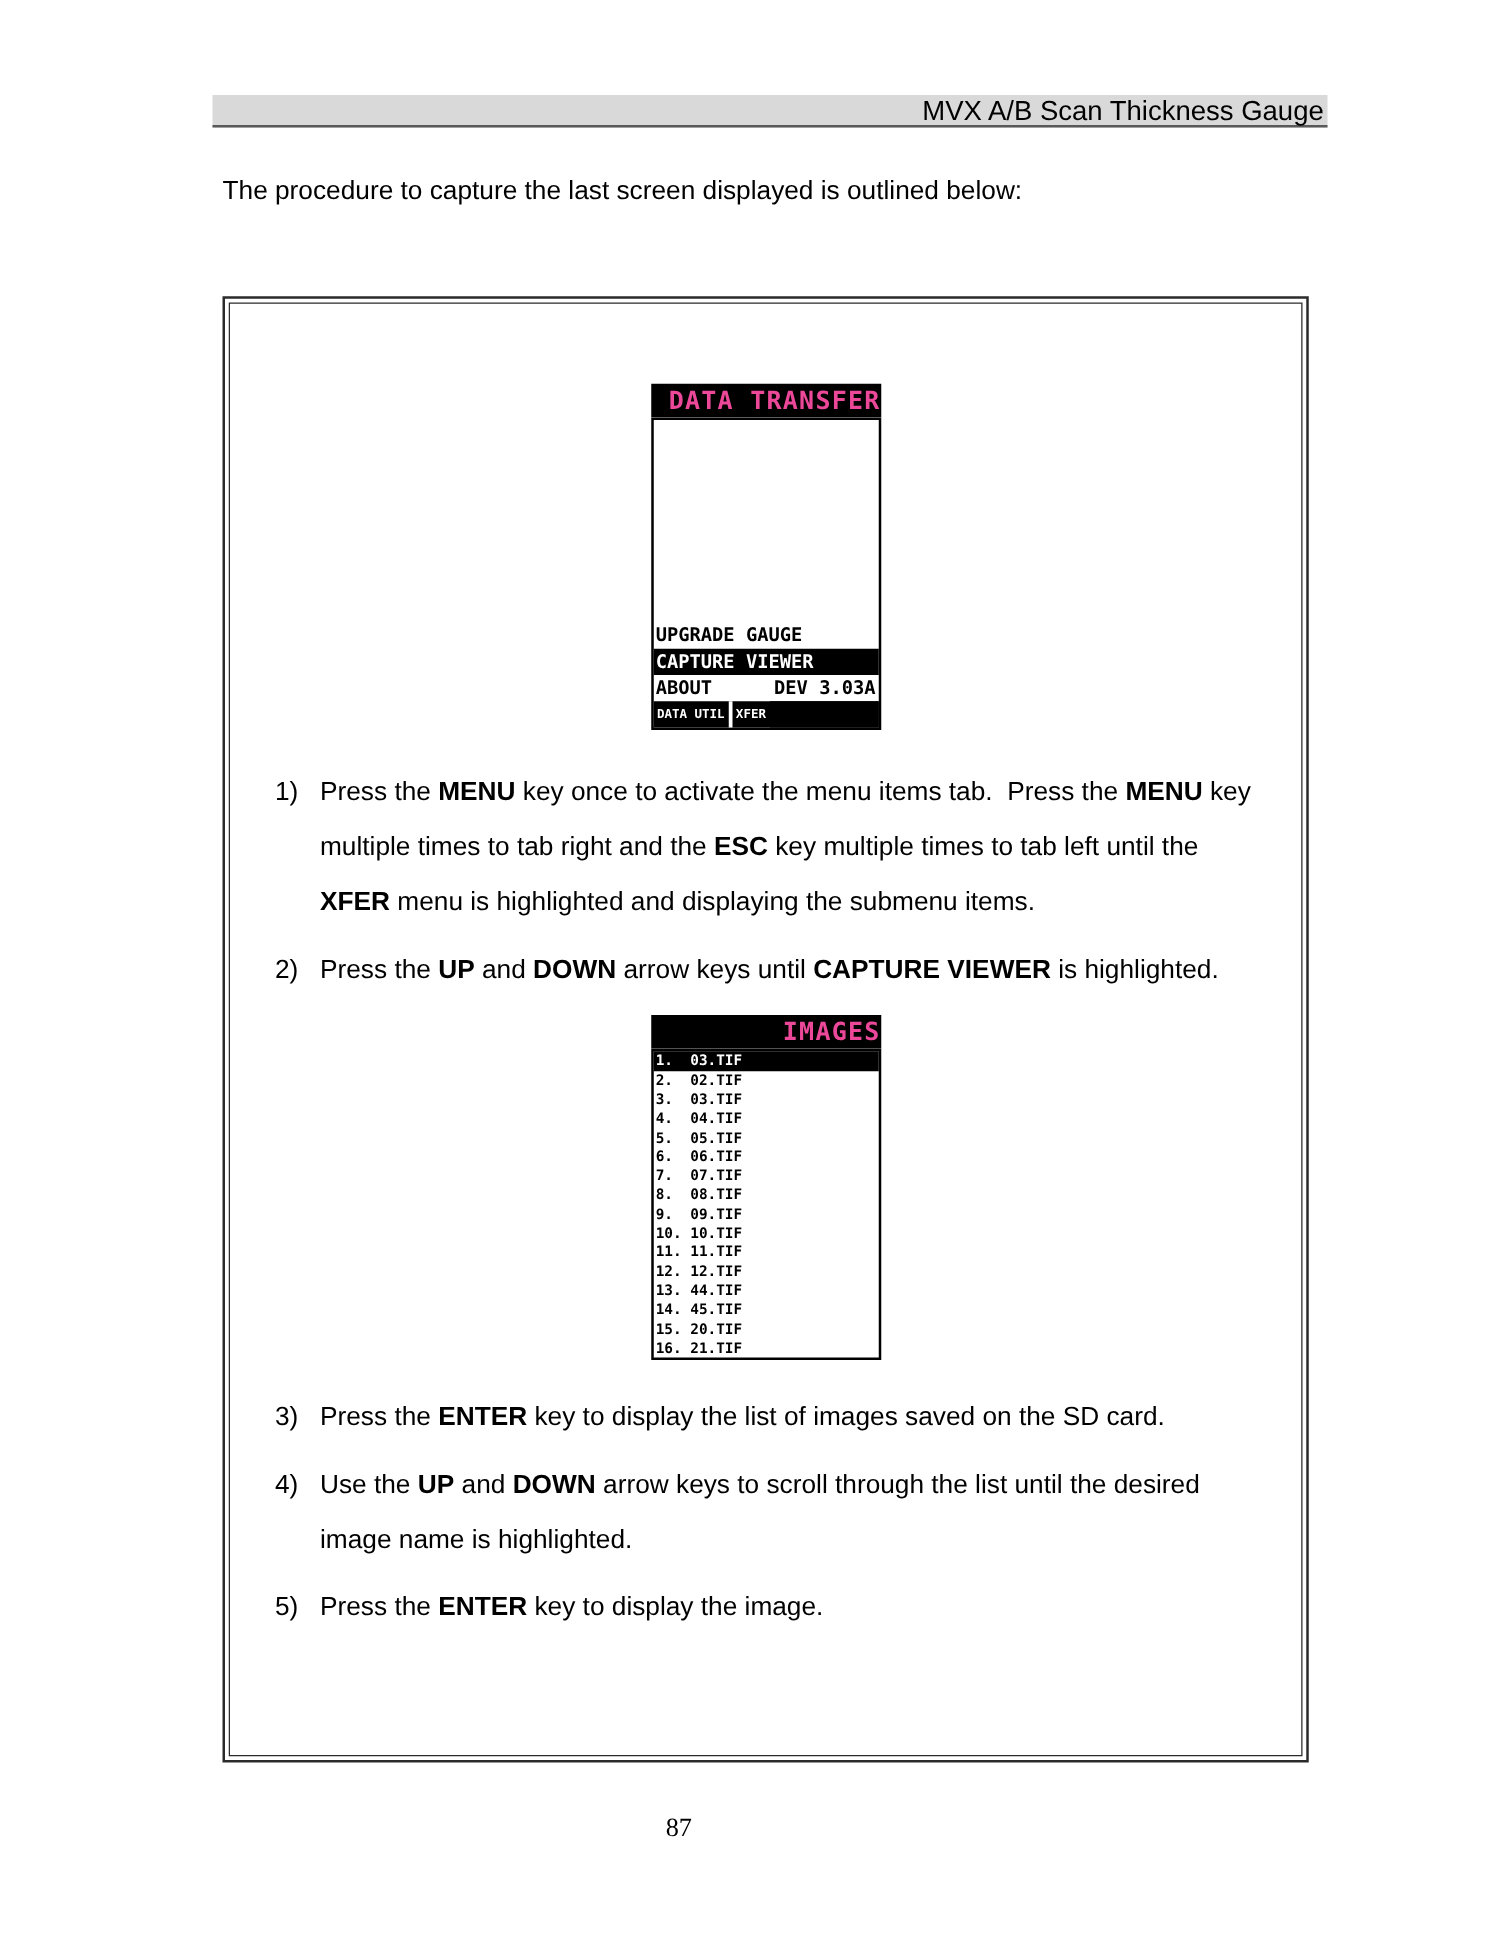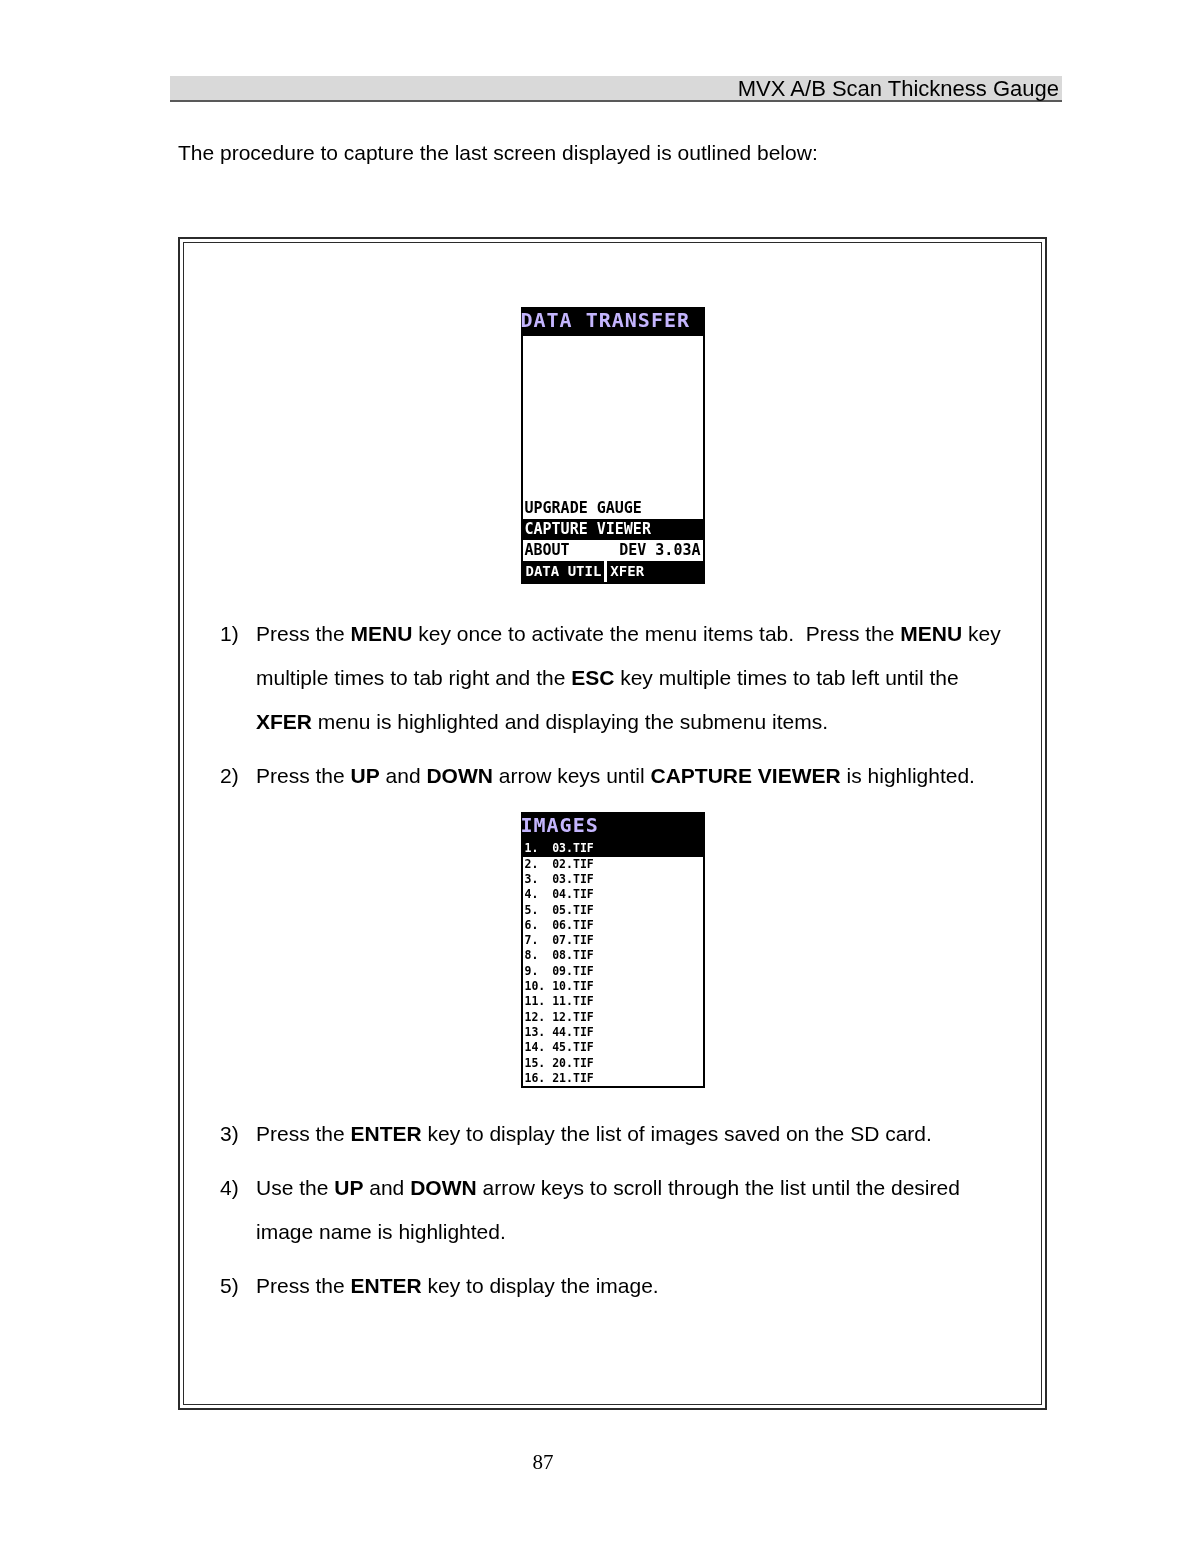--- a/index.html
+++ b/index.html
@@ -43,41 +43,41 @@
   }
   
   .lcd {
     width:184px; margin:0 auto;
     font-family:"DejaVu Sans Mono", monospace;
     font-weight:bold;
   }
   .lcd1 { margin-top:44px; }
   .lcd2 { margin-top:14px; }
   .lcd-titlebar {
-    background:#000; color:#c4b5fd;
+    background:#000; color:#ec4899;
     height:27px; line-height:27px;
-    text-align:left;
+    text-align:right;
     font-size:20px; letter-spacing:1px;
     white-space:nowrap; overflow:hidden;
   }
   .lcd-body {
     border:2px solid #000;
     background:#fff;
   }
   .lcd1 .lcd-body { height:250px; display:flex; flex-direction:column; }
   .lcd-spacer { flex:1; }
   .lcd-line {
     font-size:15px; line-height:21px;
     padding:0 2px; white-space:pre;
   }
   .lcd-line.selected { background:#000; color:#fff; }
   .lcd-line.split { display:flex; justify-content:space-between;gap:27px; }
   .lcd-tabs {
     display:flex; background:#000; color:#fff;
-    font-size:14px; line-height:21px; height:21px;
+    font-size:10px; line-height:21px; height:21px;
   }
   .lcd-tab { padding:0 3px; white-space:pre; }
   .lcd-tab-gap { width:3px; background:#fff; flex:none; }
   .lcd-tab-fill { flex:1; background:#000; }
   .file-row {
     font-size:11.5px; line-height:15.3px;
     padding-left:2px; white-space:pre;
   }
   .file-row.selected { background:#000; color:#fff; }
   

